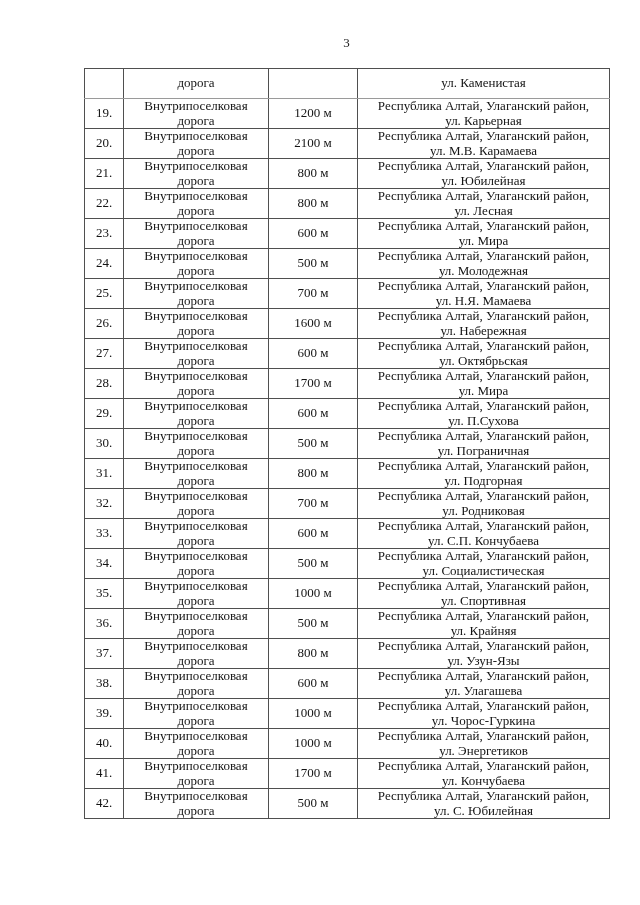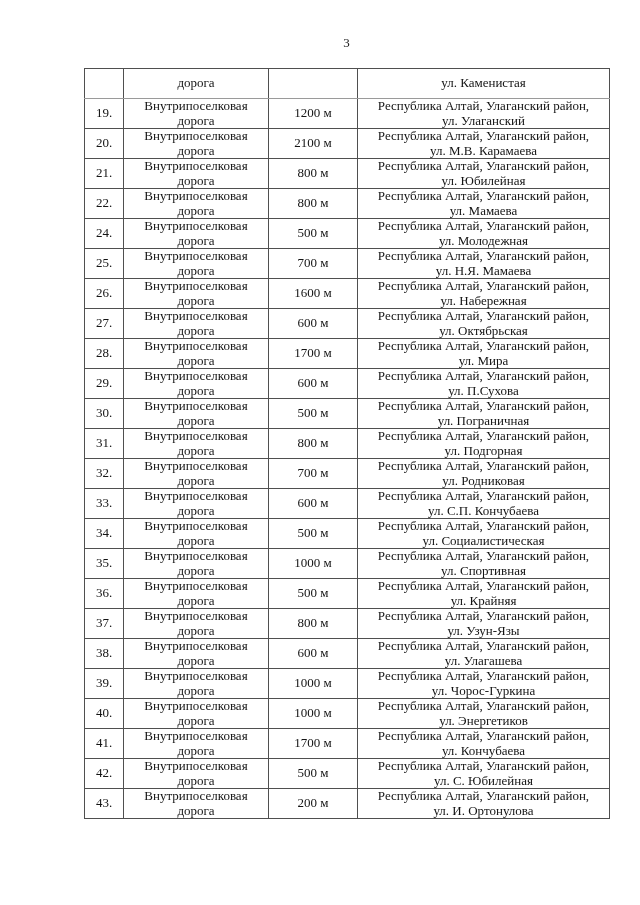--- a/index.html
+++ b/index.html
@@ -60,21 +60,21 @@
       <td>дорога</td>
       <td></td>
       <td>ул. Каменистая</td>
     </tr>
   <tr>
     <td>19.</td>
     <td>Внутрипоселковая дорога</td>
     <td>1200 м</td>
     <td>
       <span class="line">Республика Алтай, Улаганский район,</span>
-      <span class="line">ул. Улаганский</span>
+      <span class="line">ул. Карьерная</span>
     </td>
   </tr>
       <tr>
     <td>20.</td>
     <td>Внутрипоселковая дорога</td>
     <td>2100 м</td>
     <td>
       <span class="line">Республика Алтай, Улаганский район,</span>
       <span class="line">ул. М.В. Карамаева</span>
     </td>
@@ -87,21 +87,30 @@
       <span class="line">Республика Алтай, Улаганский район,</span>
       <span class="line">ул. Юбилейная</span>
     </td>
   </tr>
       <tr>
     <td>22.</td>
     <td>Внутрипоселковая дорога</td>
     <td>800 м</td>
     <td>
       <span class="line">Республика Алтай, Улаганский район,</span>
-      <span class="line">ул. Мамаева</span>
+      <span class="line">ул. Лесная</span>
+    </td>
+  </tr>
+      <tr>
+    <td>23.</td>
+    <td>Внутрипоселковая дорога</td>
+    <td>600 м</td>
+    <td>
+      <span class="line">Республика Алтай, Улаганский район,</span>
+      <span class="line">ул. Мира</span>
     </td>
   </tr>
       <tr>
     <td>24.</td>
     <td>Внутрипоселковая дорога</td>
     <td>500 м</td>
     <td>
       <span class="line">Республика Алтай, Улаганский район,</span>
       <span class="line">ул. Молодежная</span>
     </td>
@@ -259,25 +268,16 @@
       <span class="line">ул. Кончубаева</span>
     </td>
   </tr>
       <tr>
     <td>42.</td>
     <td>Внутрипоселковая дорога</td>
     <td>500 м</td>
     <td>
       <span class="line">Республика Алтай, Улаганский район,</span>
       <span class="line">ул. С. Юбилейная</span>
-    </td>
-  </tr>
-      <tr>
-    <td>43.</td>
-    <td>Внутрипоселковая дорога</td>
-    <td>200 м</td>
-    <td>
-      <span class="line">Республика Алтай, Улаганский район,</span>
-      <span class="line">ул. И. Ортонулова</span>
     </td>
   </tr>
     </tbody>
 </table>
 
 </body></html>

